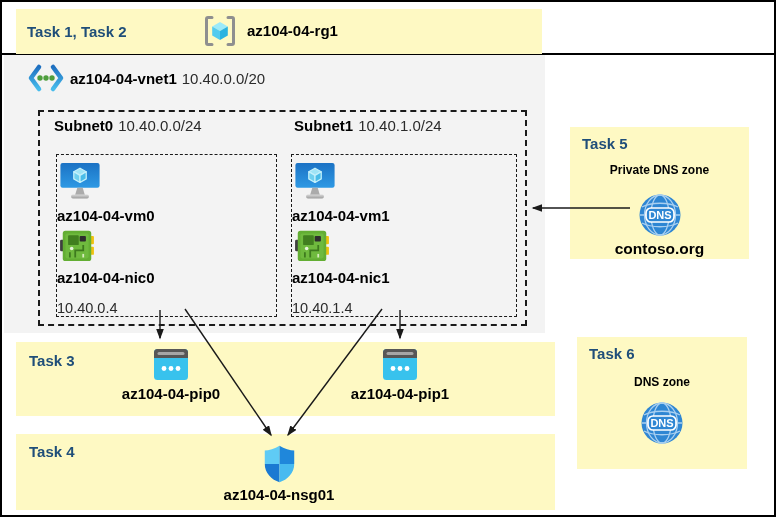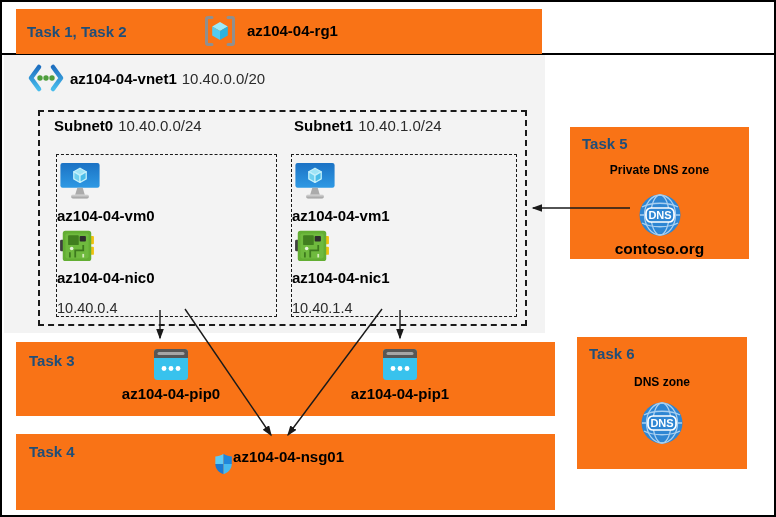--- a/index.html
+++ b/index.html
@@ -3,21 +3,21 @@
 <meta charset="utf-8">
 <style>
   * { margin:0; padding:0; box-sizing:border-box; }
   html,body { background:#fff; }
   .page {
     position:relative; width:776px; height:517px;
     background:#fff; border:2px solid #000; overflow:hidden;
     font-family:"Liberation Sans", sans-serif; color:#000;
   }
   .divider { position:absolute; left:0; top:51px; width:776px; height:0; border-top:2px solid #000; }
-  .panel { position:absolute; background:#f97316; }
+  .panel { position:absolute; background:#fef9c3; }
   .task-label { position:absolute; font-weight:bold; font-size:15px; color:#1F4E79; white-space:nowrap; }
   .bold-name { font-weight:bold; font-size:15px; color:#000; white-space:nowrap; }
   .plain { font-weight:normal; font-size:15px; color:#2b2b2b; white-space:nowrap; }
 
   
   .header-band { left:14px; top:7px; width:526px; height:45px; }
   .rg-icon { position:absolute; left:186px; top:4px; }
   .rg-name { position:absolute; left:231px; top:13px; }
 
   
@@ -44,21 +44,21 @@
 
   
   .task3-band { left:14px; top:340px; width:539px; height:74px; }
   .pip-group { position:absolute; top:6px; width:130px; display:flex; flex-direction:column; align-items:center; }
   .pip0-group { left:90px; }
   .pip1-group { left:319px; }
   .pip-group .bold-name { margin-top:4px; }
 
   
   .task4-band { left:14px; top:432px; width:539px; height:76px; }
-  .nsg-group { position:absolute; left:198px; top:11px; width:130px; display:flex; flex-direction:row; align-items:flex-start; }
+  .nsg-group { position:absolute; left:198px; top:11px; width:130px; display:flex; flex-direction:column; align-items:center; }
   .nsg-group .bold-name { margin-top:3px; }
 
   
   .task5-panel { left:568px; top:125px; width:179px; height:132px; }
   .task6-panel { left:575px; top:335px; width:170px; height:132px; }
   .panel .corner-label { left:12px; top:8px; }
   .panel-title { position:absolute; left:0; width:100%; text-align:center; font-weight:bold; font-size:12px; color:#000; }
   .task5-panel .panel-title { top:36px; }
   .task6-panel .panel-title { top:38px; }
   .dns-center { position:absolute; left:50%; margin-left:-22px; }

